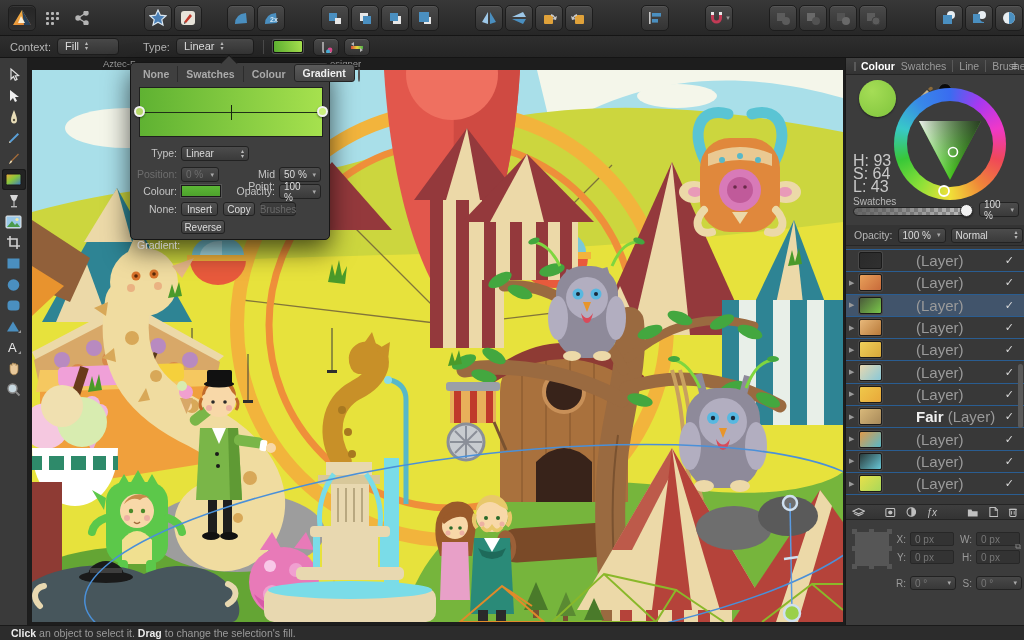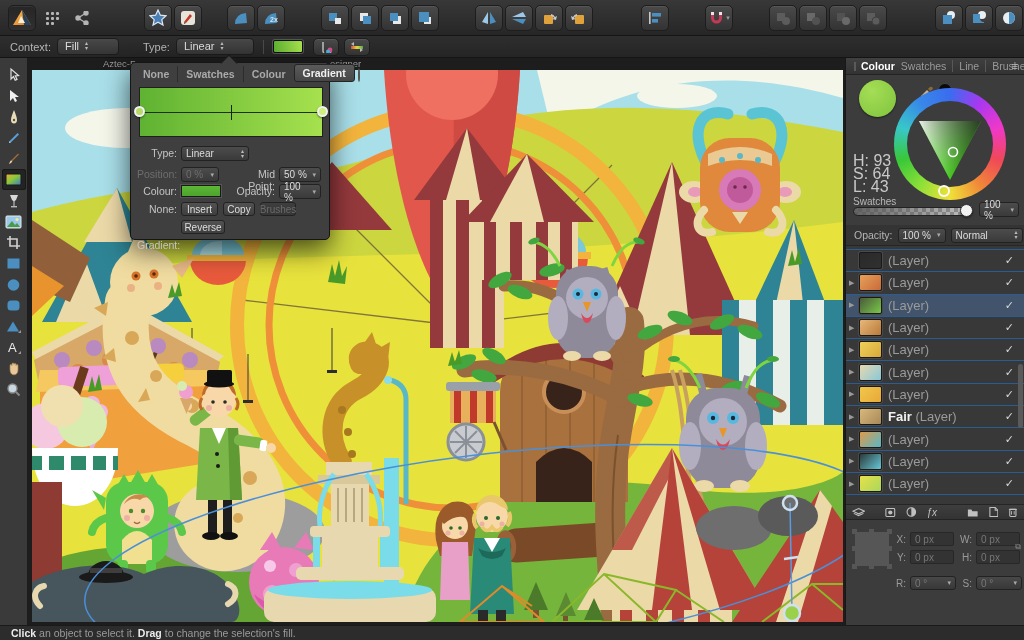--- a/index.html
+++ b/index.html
@@ -97,21 +97,21 @@
 
   
   .oprow{height:21px;background:#343434;border-bottom:1px solid #262626;display:flex;align-items:center;
     font-size:10.5px;color:#b5b5b5;padding-left:8px;gap:5px;}
   .layers-list{height:258px;overflow:hidden;position:relative;background:#383838;}
   .sliver{height:4px;border-bottom:1px solid #2a5d91;background:#383838;}
   .lrow{height:22.3px;border-bottom:1px solid #2a5d91;display:flex;align-items:center;padding-left:3px;position:relative;}
   .lrow.sel{background:#41546b;}
   .larrow{width:10px;font-size:7px;color:#9a9a9a;}
   .lthumb{width:23px;height:17px;border:1px solid #1a1a1a;border-radius:2px;margin-right:6px;box-shadow:0 0 0 1px #4a4a4a;}
-  .lname{font-size:13px;color:#9a9a9a;flex:1;}
+  .lname{font-size:15px;color:#9a9a9a;flex:1;margin-left:28px;}
   .lname b{color:#f0f0f0;font-weight:bold;}
   .lcheck{color:#d8d8d8;font-size:11px;margin-right:10px;}
   .lscroll{position:absolute;right:1px;top:118px;width:5px;height:64px;border-radius:3px;background:#5a5a5a;}
   .liconbar{height:16px;background:linear-gradient(#3e3e3e,#333);border-top:1px solid #252525;border-bottom:1px solid #232323;
     display:flex;align-items:center;color:#c0c0c0;font-size:10px;padding:0 6px;gap:10px;}
   .liconbar .sp{flex:1;}
 
   
   .tf{position:relative;height:88px;background:#3c3c3c;font-size:10px;color:#9a9a9a;}
   .anchor{position:absolute;left:9px;top:12px;width:34px;height:34px;background:#565656;border-radius:2px;}

